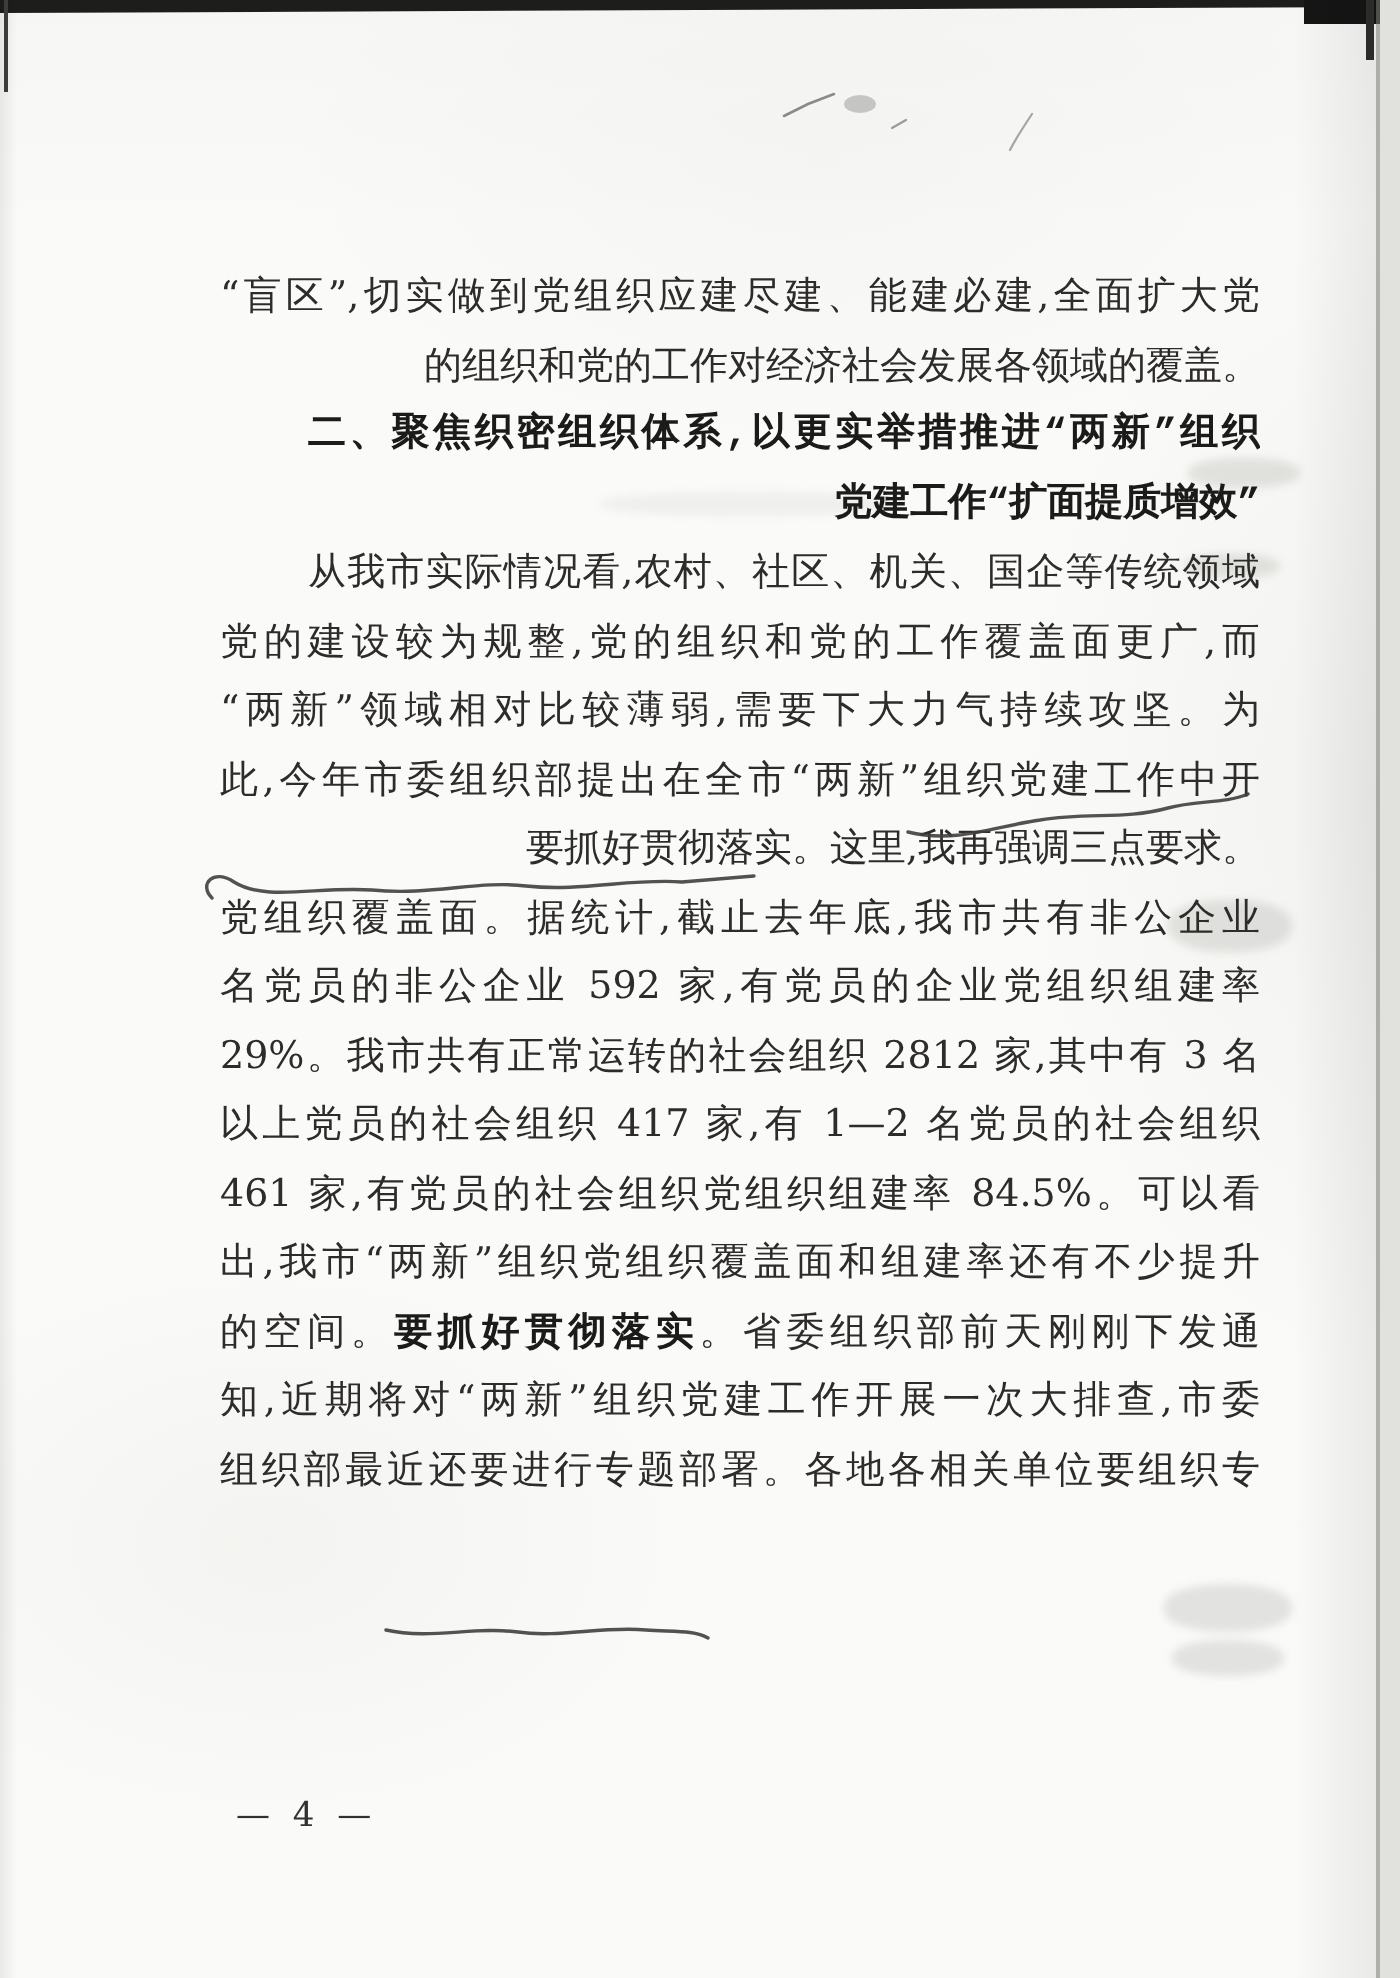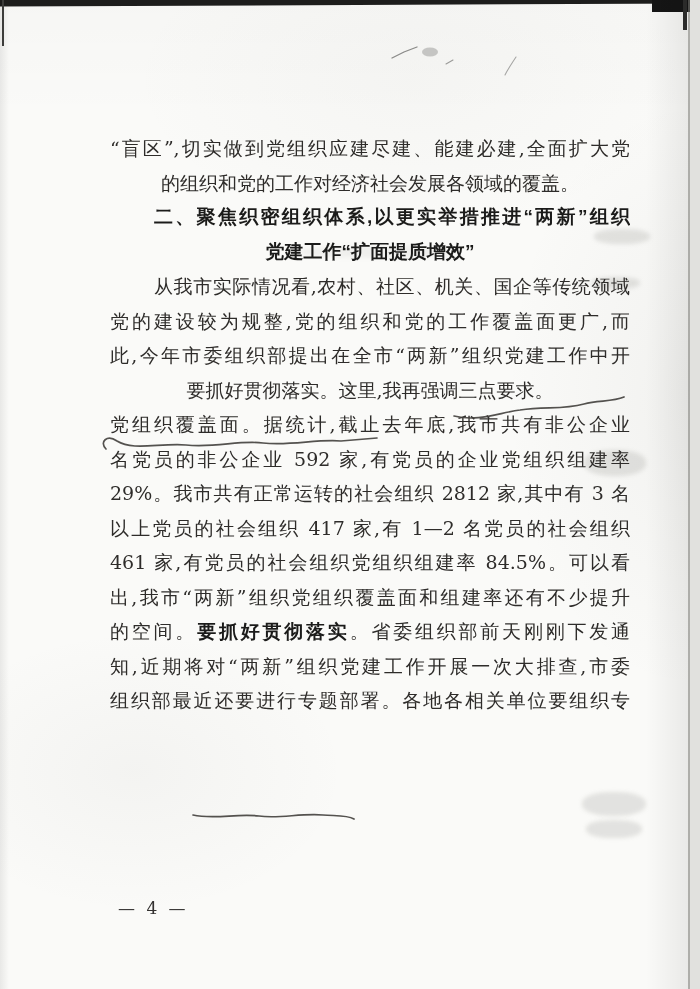--- a/index.html
+++ b/index.html
@@ -27,25 +27,25 @@
   .smudge{position:absolute;border-radius:45%;background:rgba(105,105,100,0.16);filter:blur(2px);}
   .sm1{left:594px;top:229px;width:56px;height:15px;}
   .sm2{left:592px;top:277px;width:48px;height:12px;}
   .sm3{left:584px;top:450px;width:62px;height:26px;}
   .sm4{left:582px;top:792px;width:64px;height:24px;}
   .sm5{left:586px;top:820px;width:56px;height:18px;}
   .sm6{left:300px;top:246px;width:150px;height:12px;background:rgba(105,105,100,0.07);}
   
   .text-block{position:absolute;left:110px;top:131px;width:520px;color:#2e2c2a;}
   .line{height:34.5px;line-height:34.5px;font-size:19px;letter-spacing:0;
-        text-align:center;word-break:break-all;overflow:hidden;}
+        text-align:right;word-break:break-all;overflow:hidden;}
   .line.j{text-align:justify;text-align-last:justify;}
   .line.indent{padding-left:44px;}
   .line.bold, .bold-inline{font-weight:bold;color:#1b1b1a;
-        font-family:Liberation Sans, sans-serif;}
+        font-family:Liberation Mono, monospace;}
   .page-number{position:absolute;left:118px;top:893px;height:30px;line-height:30px;
         font-size:17px;letter-spacing:3px;color:#333130;}
   .overlay-svg{position:absolute;left:0;top:0;pointer-events:none;}
 </style>
 </head>
 <body>
 
 <div class="canvas">
   <div class="paper-tone"></div>
 
@@ -72,20 +72,21 @@
     <path d="M505,75 C508,69 512,63 516,57" stroke="#a5a5a3" stroke-width="1.1" fill="none" stroke-linecap="round"></path>
   </svg>
 
   <div class="text-block">
       <div class="line j">“盲区”,切实做到党组织应建尽建、能建必建,全面扩大党</div>
       <div class="line">的组织和党的工作对经济社会发展各领域的覆盖。</div>
       <div class="line j indent bold">二、聚焦织密组织体系,以更实举措推进“两新”组织</div>
       <div class="line bold">党建工作“扩面提质增效”</div>
       <div class="line j indent">从我市实际情况看,农村、社区、机关、国企等传统领域</div>
       <div class="line j">党的建设较为规整,党的组织和党的工作覆盖面更广,而</div>
+      <div class="line j">“两新”领域相对比较薄弱,需要下大力气持续攻坚。为</div>
       <div class="line j">此,今年市委组织部提出在全市“两新”组织党建工作中开</div>
       <div class="line">要抓好贯彻落实。这里,我再强调三点要求。</div>
       <div class="line j">党组织覆盖面。据统计,截止去年底,我市共有非公企业</div>
       <div class="line j">名党员的非公企业 592 家,有党员的企业党组织组建率</div>
       <div class="line j">29%。我市共有正常运转的社会组织 2812 家,其中有 3 名</div>
       <div class="line j">以上党员的社会组织 417 家,有 1—2 名党员的社会组织</div>
       <div class="line j">461 家,有党员的社会组织党组织组建率 84.5%。可以看</div>
       <div class="line j">出,我市“两新”组织党组织覆盖面和组建率还有不少提升</div>
       <div class="line j"><span>的空间。</span><span class="bold-inline">要抓好贯彻落实</span><span>。省委组织部前天刚刚下发通</span></div>
       <div class="line j">知,近期将对“两新”组织党建工作开展一次大排查,市委</div>

